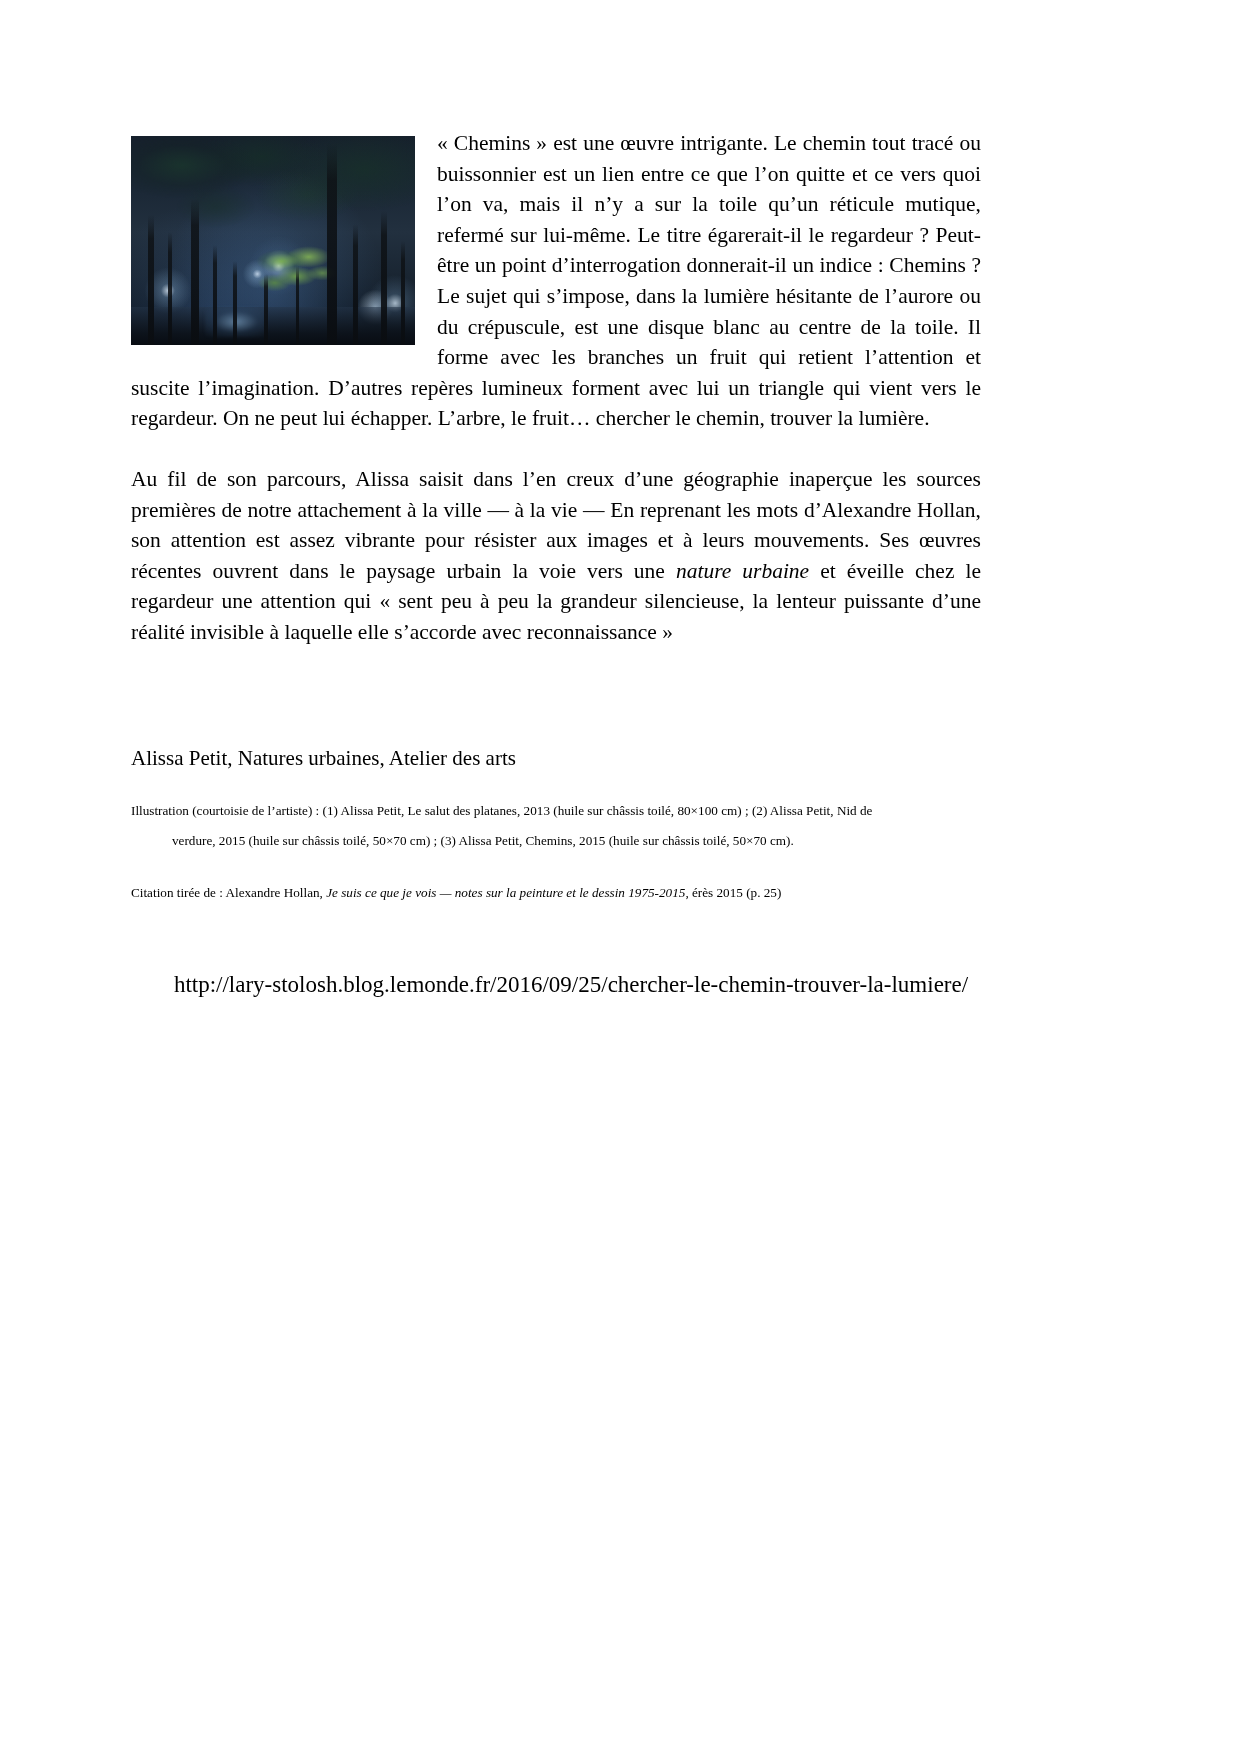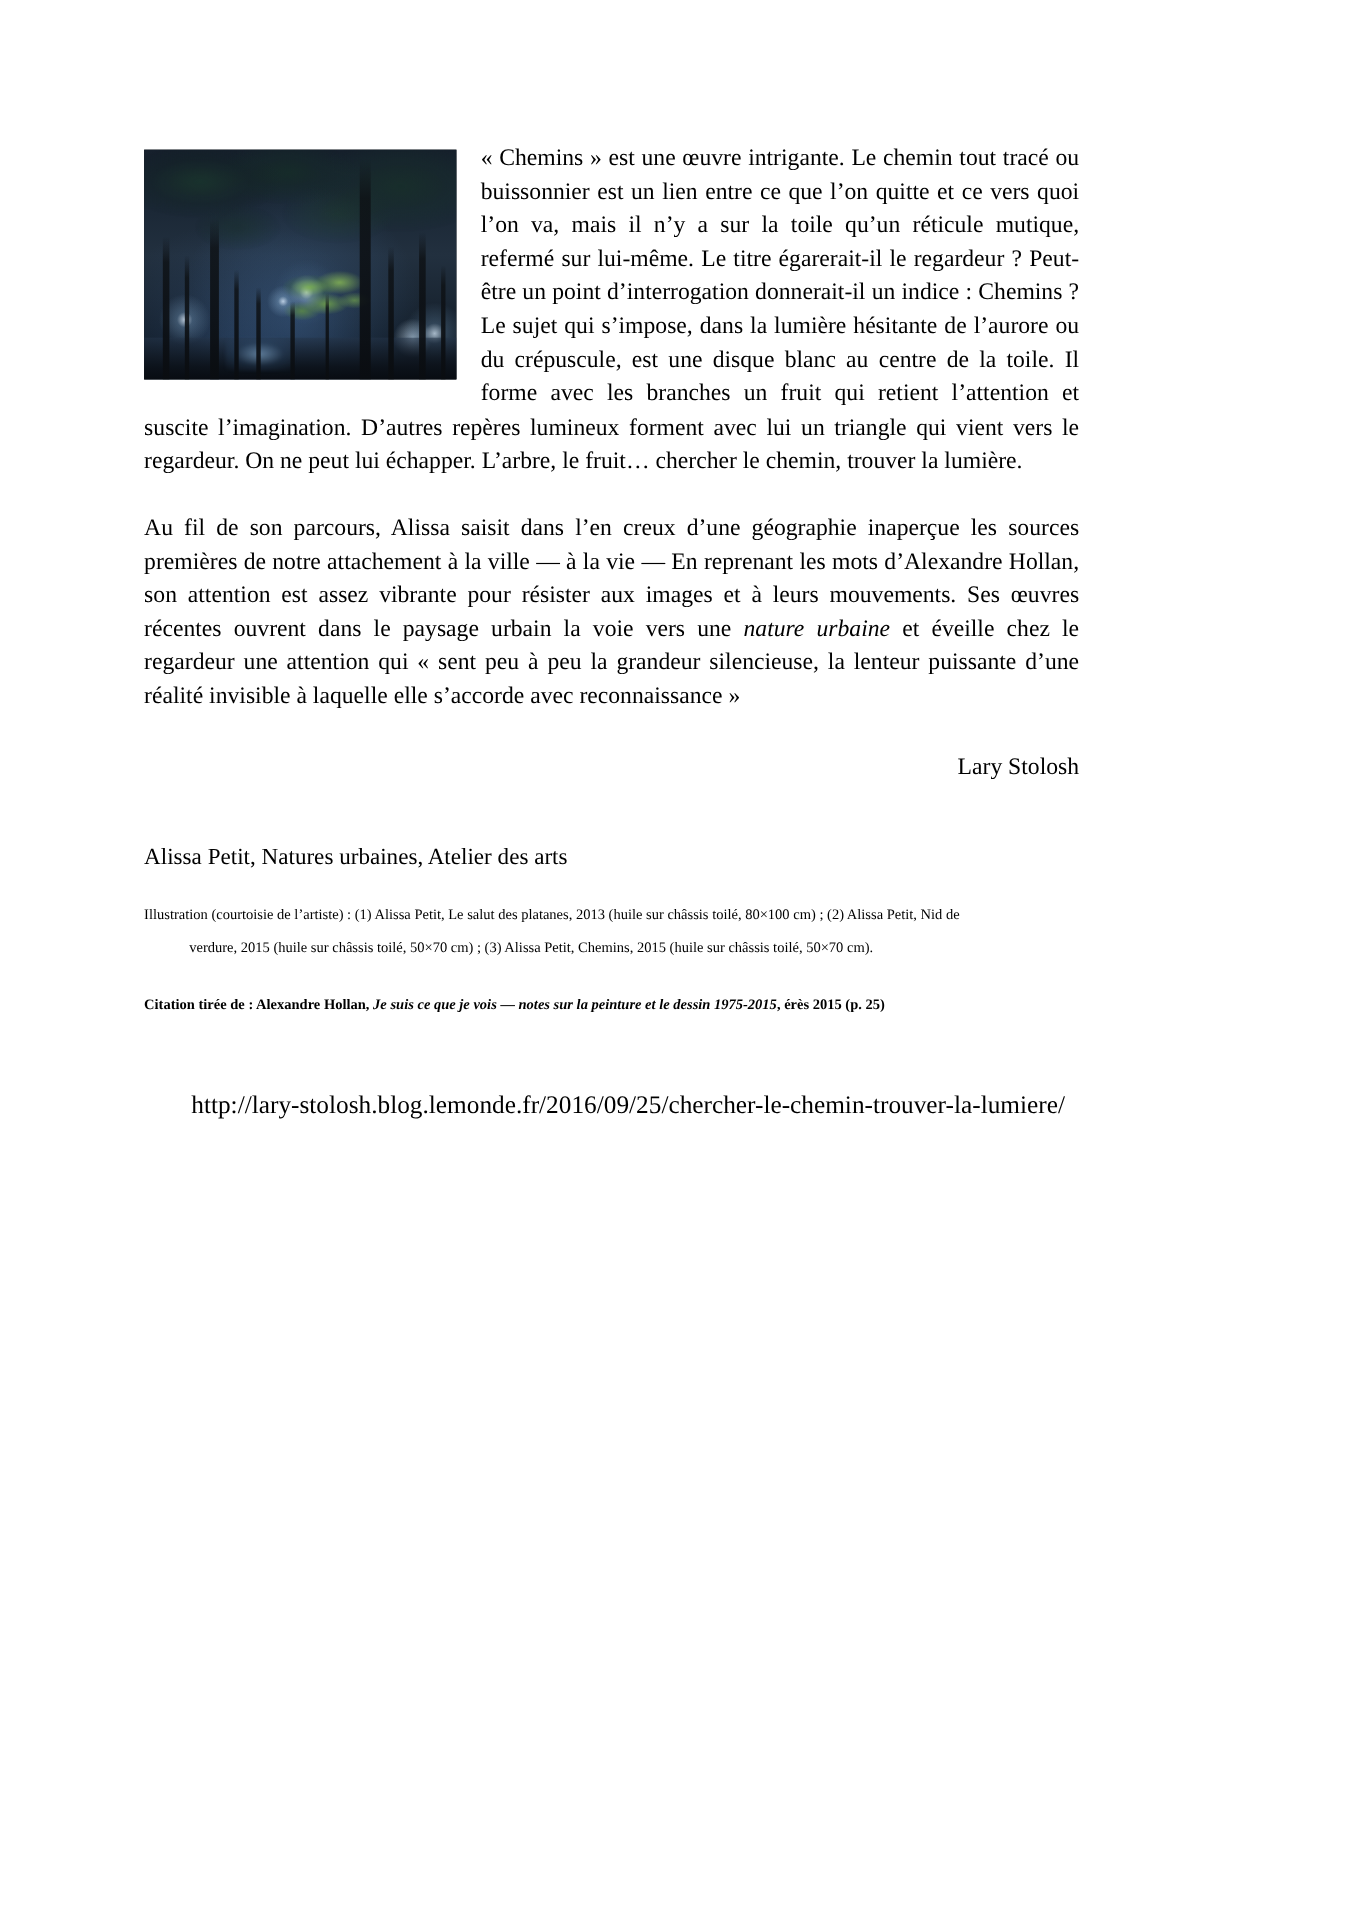--- a/index.html
+++ b/index.html
@@ -125,36 +125,35 @@
   .signature {
     text-align: right;
     font-size: 21.5px;
     line-height: 30.6px;
     margin-top: 34px;
   }
 
   .exhibition {
     font-size: 21px;
     line-height: 28px;
-    margin-top: 52px;
+    margin-top: 96px;
   }
 
   .credits {
     font-size: 13.2px;
     line-height: 30px;
     margin-top: 24px;
     text-align: left;
   }
   .credits .line2 { display: block; margin-left: 41px; }
 
   .citation {
     font-size: 13.2px;
     line-height: 22px;
     margin-top: 26px;
-    font-weight: bold;
   }
 
   .url {
     font-size: 23px;
     line-height: 30px;
     margin-top: 66px;
     text-align: center;
     padding-left: 30px;
   }
 
@@ -189,21 +188,20 @@
 
     <p class="body-par">« Chemins » est une œuvre intrigante. Le chemin tout tracé ou buissonnier est un lien entre ce que l’on quitte et ce vers quoi l’on va, mais il n’y a sur la toile qu’un réticule mutique, refermé sur lui-même. Le titre égarerait-il le regardeur ? Peut-être un point d’interrogation donnerait-il un indice : Chemins ? Le sujet qui s’impose, dans la lumière hésitante de l’aurore ou du crépuscule, est une disque blanc au centre de la toile. Il forme avec les branches un fruit qui retient l’attention et suscite l’imagination. D’autres repères lumineux forment avec lui un triangle qui vient vers le regardeur. On ne peut lui échapper. L’arbre, le fruit… chercher le chemin, trouver la lumière.</p>
 
     <div class="clearer"></div>
 
     <div class="par-gap"></div>
 
     <p class="body-par"><span>Au fil de son parcours, Alissa saisit dans l’en creux d’une géographie inaperçue les sources premières de notre attachement à la ville — à la vie — En reprenant les mots d’Alexandre Hollan, son attention est assez vibrante pour résister aux images et à leurs mouvements. Ses œuvres récentes ouvrent dans le paysage urbain la voie vers une </span><i>nature urbaine</i><span> et éveille chez le regardeur une attention qui « sent peu à peu la grandeur silencieuse, la lenteur puissante d’une réalité invisible à laquelle elle s’accorde avec reconnaissance »</span></p>
 
     <div class="signature">
-      <div>Lary Stolosh</div>
     </div>
 
     <div class="exhibition">Alissa Petit, Natures urbaines, Atelier des arts</div>
 
     <div class="credits">
       <span class="line1">Illustration (courtoisie de l’artiste) : (1) Alissa Petit, Le salut des platanes, 2013 (huile sur châssis toilé, 80×100 cm) ;  (2) Alissa Petit, Nid de</span>
       <span class="line2">verdure, 2015 (huile sur châssis toilé, 50×70 cm) ; (3) Alissa Petit, Chemins, 2015 (huile sur châssis toilé, 50×70 cm).</span>
     </div>
 
     <div class="citation"><span>Citation tirée de : Alexandre Hollan, </span><i>Je suis ce que je vois — notes sur la peinture et le dessin 1975-2015</i><span>, érès 2015 (p. 25)</span></div>

